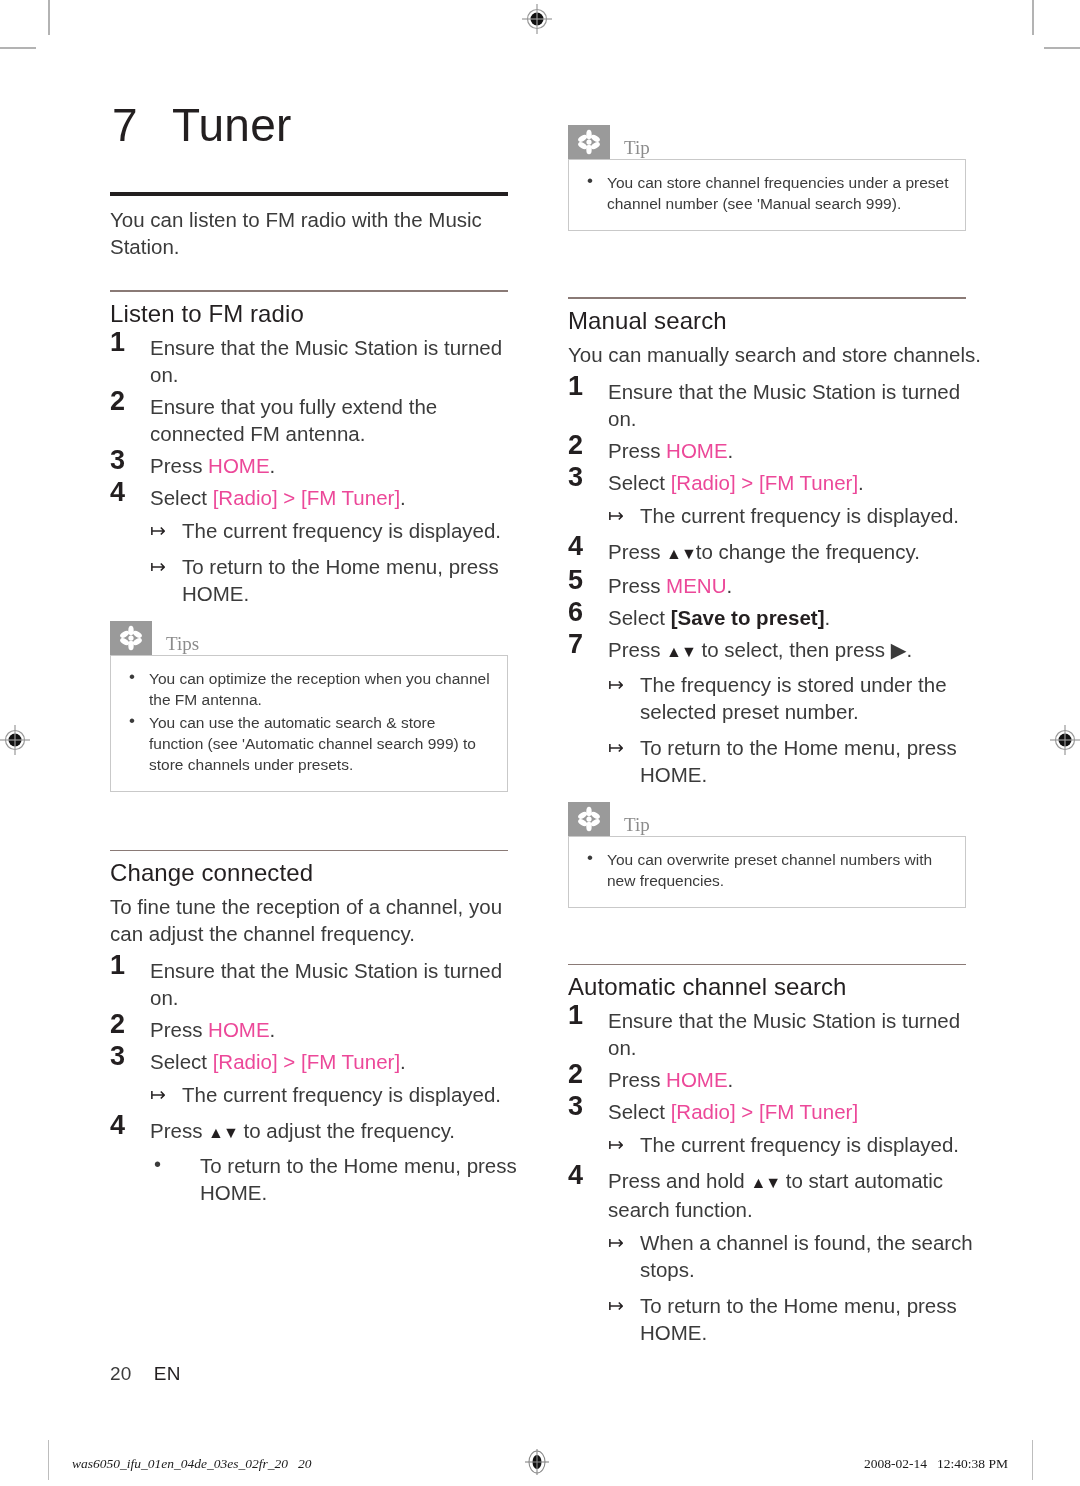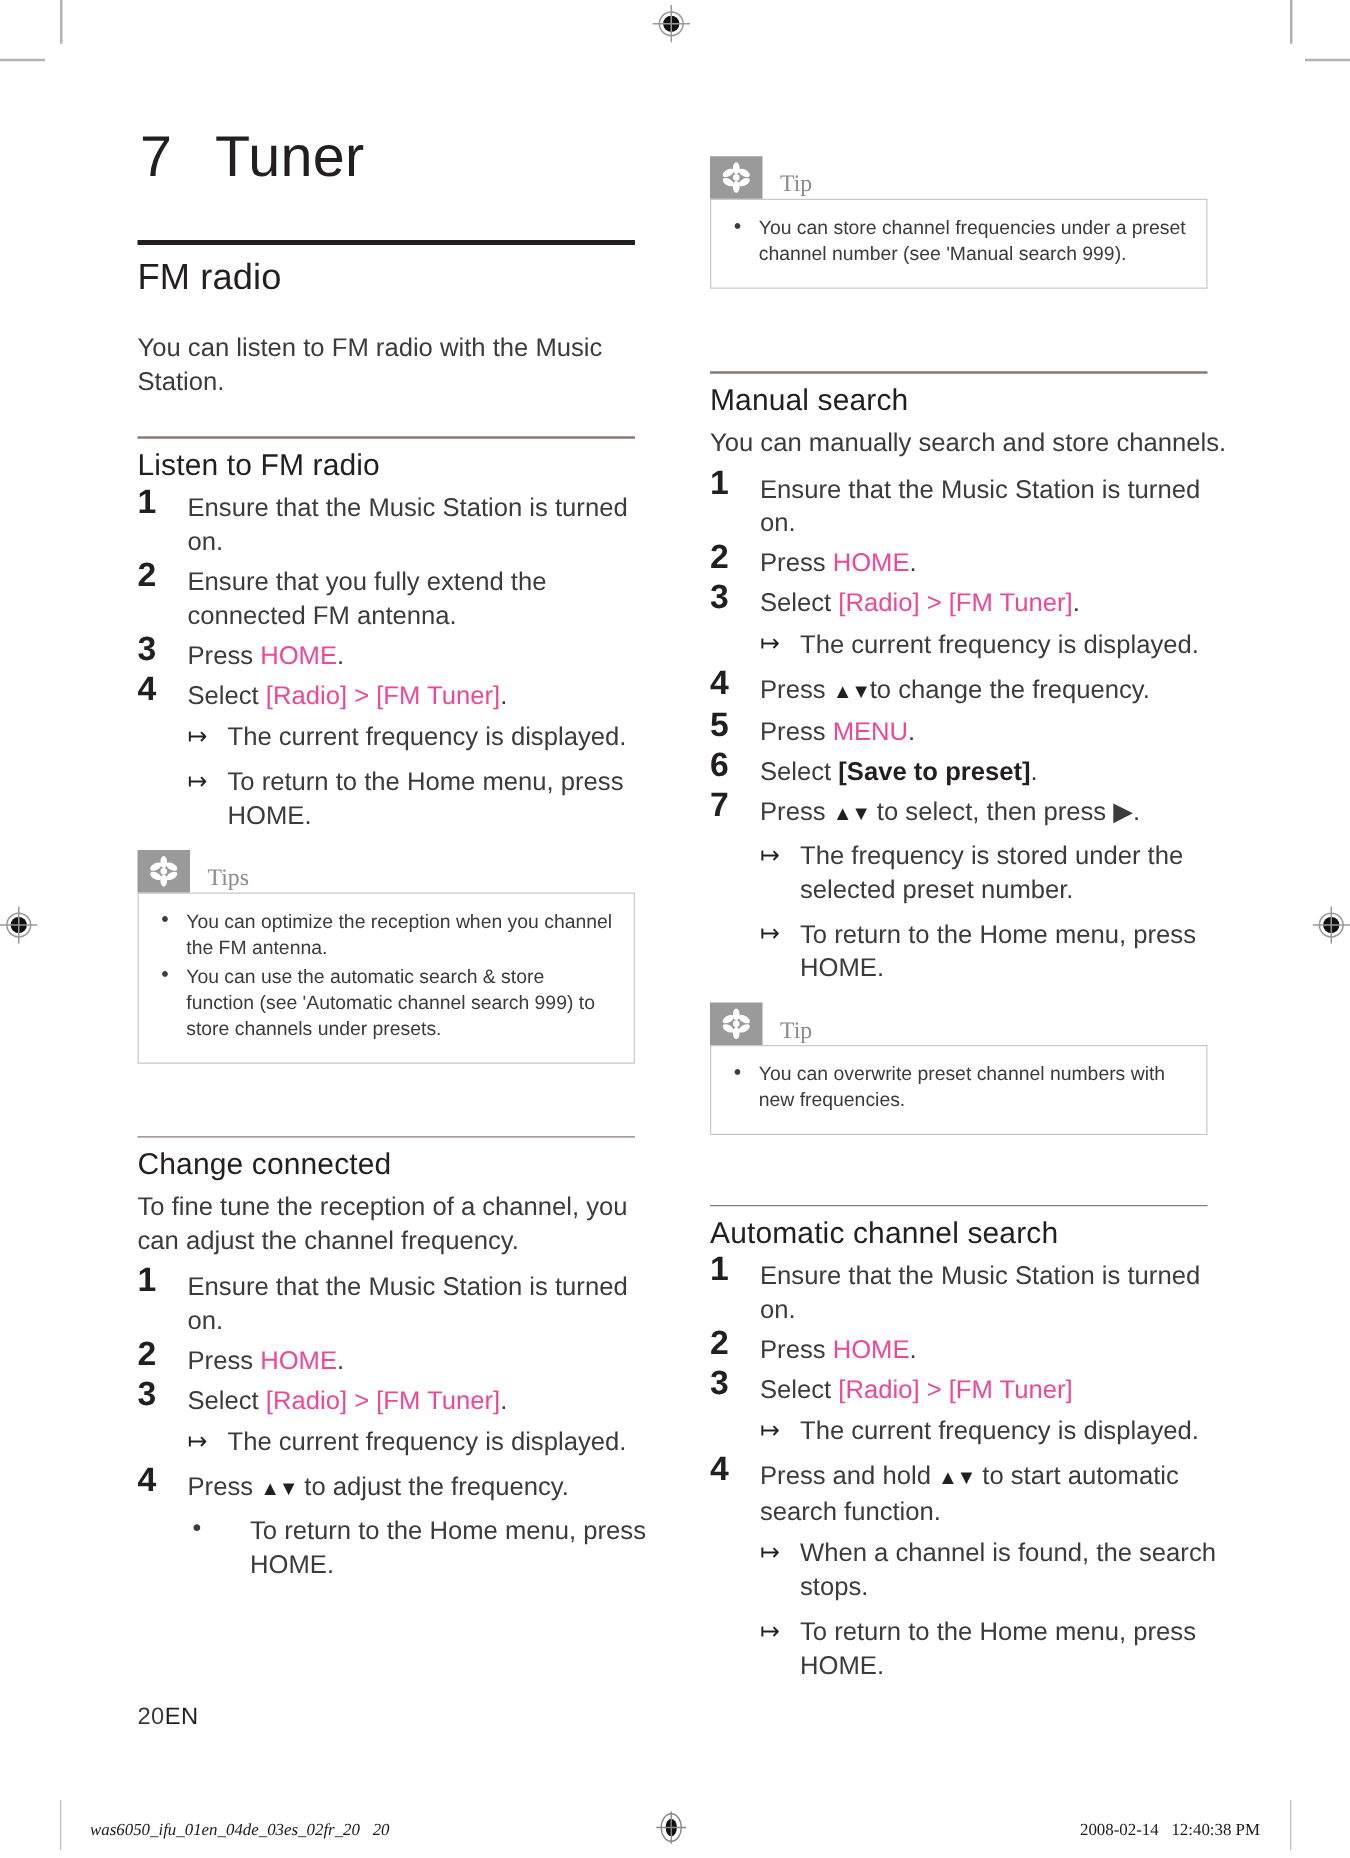--- a/index.html
+++ b/index.html
@@ -224,21 +224,21 @@
   
   .pagenum {
     position: absolute;
     left: 110px;
     top: 1363px;
     font-size: 19px;
     color: #3b3b3b;
     font-weight: 300;
     letter-spacing: 0.3px;
   }
-  .pagenum .en { color: #231f20; font-weight: 400; text-align: right; }
+  .pagenum .en { margin-left: 22px; color: #231f20; font-weight: 400; text-align: right; }
 
   .footline-left {
     position: absolute;
     left: 48px;
     top: 1440px;
     width: 1px;
     height: 40px;
     background: #bdbdbd;
   }
   .footline-right {
@@ -313,21 +313,20 @@
 <div class="page">
 
   <div class="col col-left">
 
     <div class="chapter">
       <span class="chapter-num">7</span>
       <span class="chapter-title">Tuner</span>
     </div>
 
     <div class="rule-major"></div>
-    <h2 class="sect">FM radio</h2>
     <p class="body">You can listen to FM radio with the Music Station.</p>
 
     <div style="height:20px"></div>
 
     <div class="rule-minor"></div>
     <h3 class="subsect">Listen to FM radio</h3>
 
     <ol class="steps">
       <li class="step">
         <span>Ensure that the Music Station is turned on.</span>

